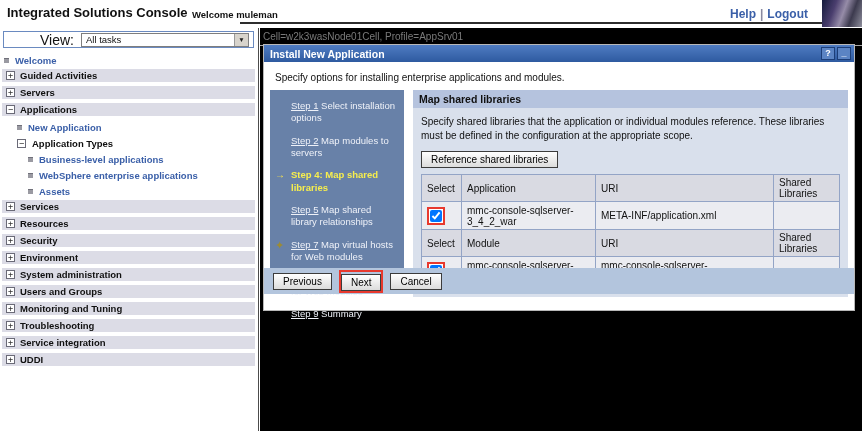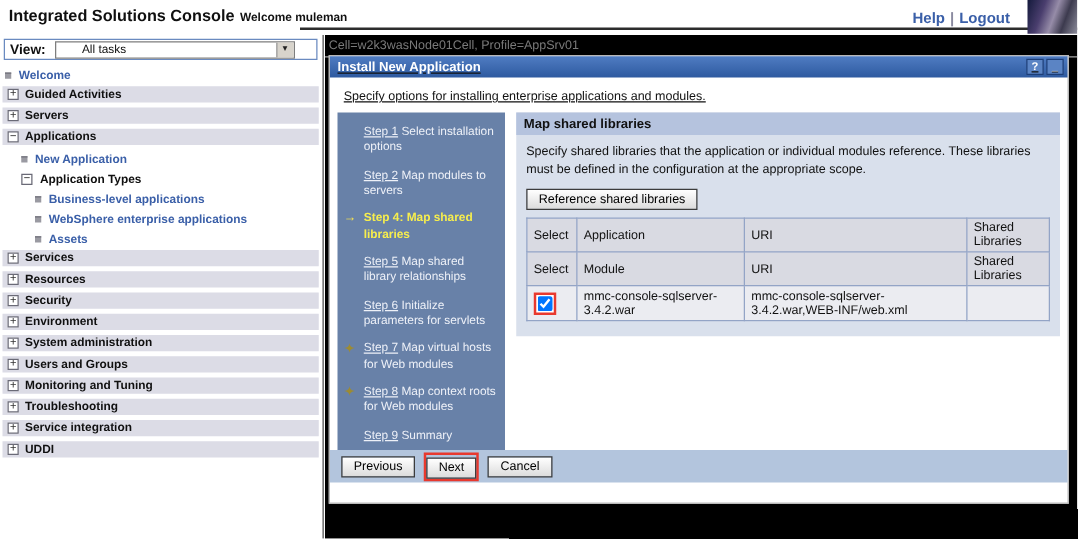--- a/index.html
+++ b/index.html
@@ -14,41 +14,41 @@
   #header-links { position:absolute; right:50px; top:7px; font-size:12px; font-weight:bold; }
   .hlink { color:#3a5fa8; text-decoration:none; margin:0 4px; cursor:pointer; }
   .hsep { color:#8a8aa0; }
   #header-rule { position:absolute; top:22px; left:240px; right:0; height:2px; background:#2d2d2d; }
   #banner-art { position:absolute; top:0; right:0; width:40px; height:27px; z-index:2;
     background:linear-gradient(110deg,#141a3c 0%,#4a3e6e 30%,#968ca8 52%,#3c3a4e 72%,#8f8f9d 100%); }
 
   
   #sidebar { position:absolute; top:28px; left:0; width:257px; bottom:0; font-size:10px; background:#fff; }
   #view-box { margin:3px 3px 5px 3px; border:1px solid #6a8ac0; padding:2px 4px; display:flex; align-items:center; gap:7px; height:17px; }
-  .view-label { font-weight:bold; font-size:11px; }
+  .view-label { font-weight:normal; font-size:14px;margin-left:32px; }
   .fake-select { flex:1; max-width:192px; border:1px solid #7e7e7e; background:#fff; height:14px;
-    display:flex; align-items:center; justify-content:space-between; padding-left:21px; font-size:9.5px; cursor:default; }
+    display:flex; align-items:center; justify-content:space-between; padding-left:4px; font-size:9.5px; cursor:default; }
   .sel-arrow { width:14px; height:12px; background:#d8d4cc; border-left:1px solid #9a9a9a; font-size:6.5px;
     line-height:12px; text-align:center; color:#222; cursor:pointer; }
   .leaf { display:flex; align-items:center; gap:6px; padding:2px 0 3px 4px; }
   .sq { width:5px; height:5px; background:#9a9aa2; border-top:1px solid #70707a; display:inline-block; flex:0 0 auto; }
   .navlink { color:#3a5fa8; font-weight:bold; font-size:9.5px; text-decoration:none; cursor:pointer; }
   .secbar { margin:0 2px 4px 2px; background:var(--section-bg,#dcdce6); display:flex; align-items:center; gap:5px;
     padding:2px 4px; height:13px; cursor:pointer; }
   .sectxt { font-weight:bold; font-size:9.5px; color:#101010; white-space:nowrap; }
   .pm { width:9px; height:9px; border:1px solid #6a6a77; background:#fff; font-size:8.5px; line-height:7px;
     text-align:center; color:#333; flex:0 0 auto; font-family:"DejaVu Sans Mono",monospace; cursor:pointer; }
   .lvl1 { padding-left:17px; }
   .lvl2 { padding-left:28px; }
   #vdivider { position:absolute; top:28px; left:258px; width:1px; bottom:0; background:#4c4c4c; }
 
   
   #main { position:absolute; top:28px; left:260px; right:0; bottom:0; background:#000000; }
   #breadcrumb { font-size:10px; color:#7a7a7a; padding:3px 0 3px 3px; border-bottom:1px solid #a8a8a8; }
-  #panel { position:absolute; top:16px; left:3px; right:7px; height:359px; border:1px solid #b8b8b8; background:#fff;text-decoration:underline; }
+  #panel { position:absolute; top:16px; left:3px; right:7px; height:267px; border:1px solid #b8b8b8; background:#fff; }
   #titlebar { height:17px; background:linear-gradient(var(--titlebar-blue-top,#4f7cc2),var(--titlebar-blue-bottom,#2e5aa0));
     display:flex; align-items:center; padding:0 3px 0 6px; color:#fff; font-size:10.5px; font-weight:bold; }
   #titlebar .spacer { flex:1; }
   .tb-btn { width:14px; height:13px; background:#5b84c4; border:1px solid #1c3e78; color:#fff; font-size:9px;
     line-height:11px; text-align:center; font-weight:bold; margin-left:2px; cursor:pointer; }
   #intro { padding:10px 0 0 11px; font-size:10px; height:28px; }
 
   #wbody { position:absolute; top:45px; left:0; right:0; bottom:26px; }
   #steps { position:absolute; left:6px; top:0; bottom:0; width:134px; background:var(--steps-panel,#6881a8);
     padding:10px 6px 0 21px; color:#eef1f8; font-size:9.5px; }
@@ -212,24 +212,20 @@
             <span class="stext">Map modules to servers</span>
           </div>
           <div class="step current">
             <span class="marker arrow">→</span>
             <span class="slink">Step 4:</span>
             <span class="stext">Map shared libraries</span>
           </div>
           <div class="step">
             <span class="slink">Step 5</span>
             <span class="stext">Map shared library relationships</span>
-          </div>
-          <div class="step">
-            <span class="slink">Step 6</span>
-            <span class="stext">Initialize parameters for servlets</span>
           </div>
           <div class="step">
             <span class="marker diamond">✦</span>
             <span class="slink">Step 7</span>
             <span class="stext">Map virtual hosts for Web modules</span>
           </div>
           <div class="step">
             <span class="marker diamond">✦</span>
             <span class="slink">Step 8</span>
             <span class="stext">Map context roots for Web modules</span>
@@ -254,20 +250,28 @@
                   <col style="width:178px">
                   <col>
                 </colgroup>
               <tbody>
                   <tr class="hrow">
                 <th>Select</th>
                 <th>Application</th>
                 <th>URI</th>
                 <th>Shared Libraries</th>
               </tr>
+              <tr class="drow">
+                <td>
+                  <span class="redbox"><input type="checkbox" checked="true" style=""></span>
+                </td>
+                <td>mmc-console-sqlserver-3_4_2_war</td>
+                <td>META-INF/application.xml</td>
+                <td></td>
+              </tr>
               <tr class="hrow">
                 <th>Select</th>
                 <th>Module</th>
                 <th>URI</th>
                 <th>Shared Libraries</th>
               </tr>
               <tr class="drow">
                 <td>
                   <span class="redbox"><input type="checkbox" checked="true" style=""></span>
                 </td>

